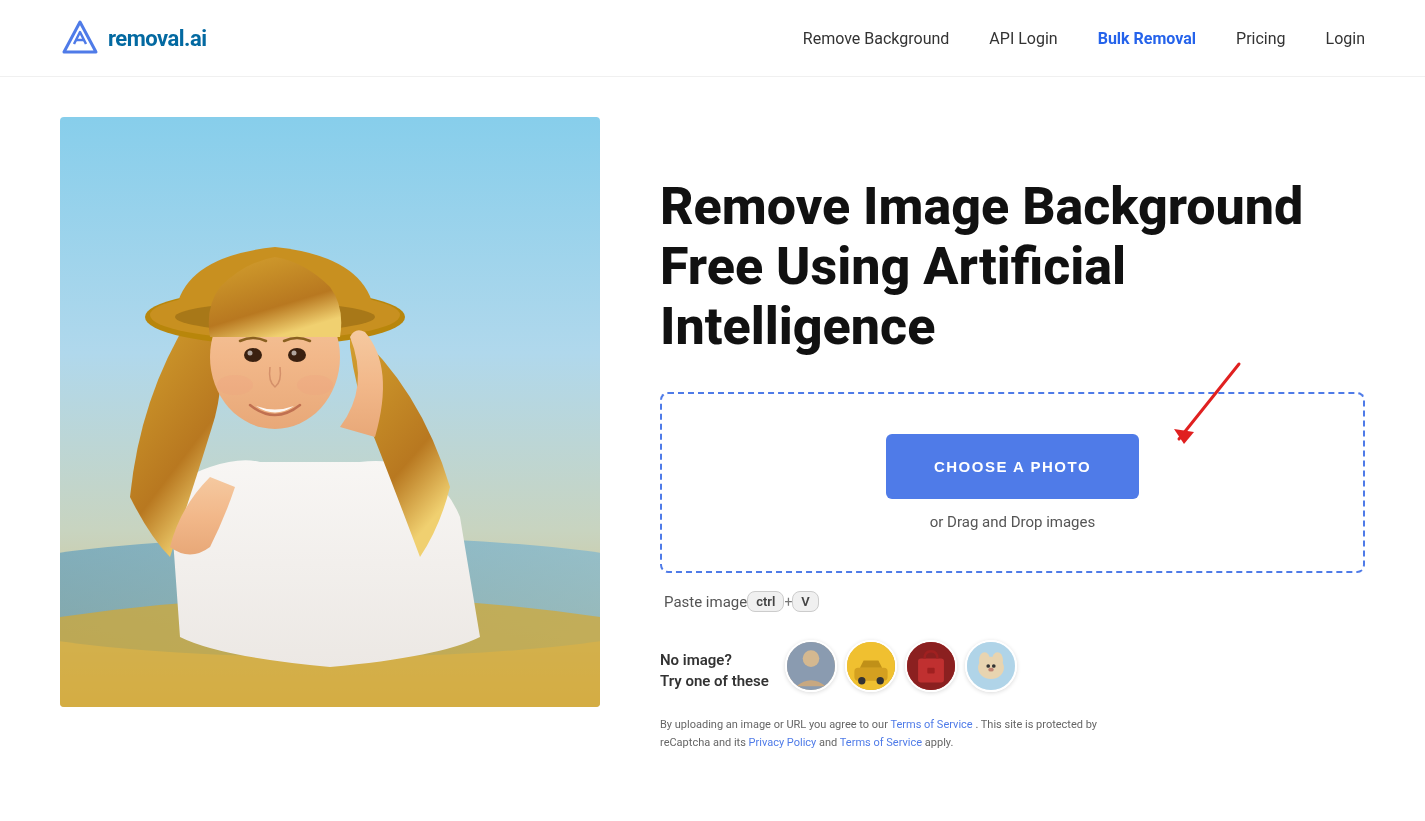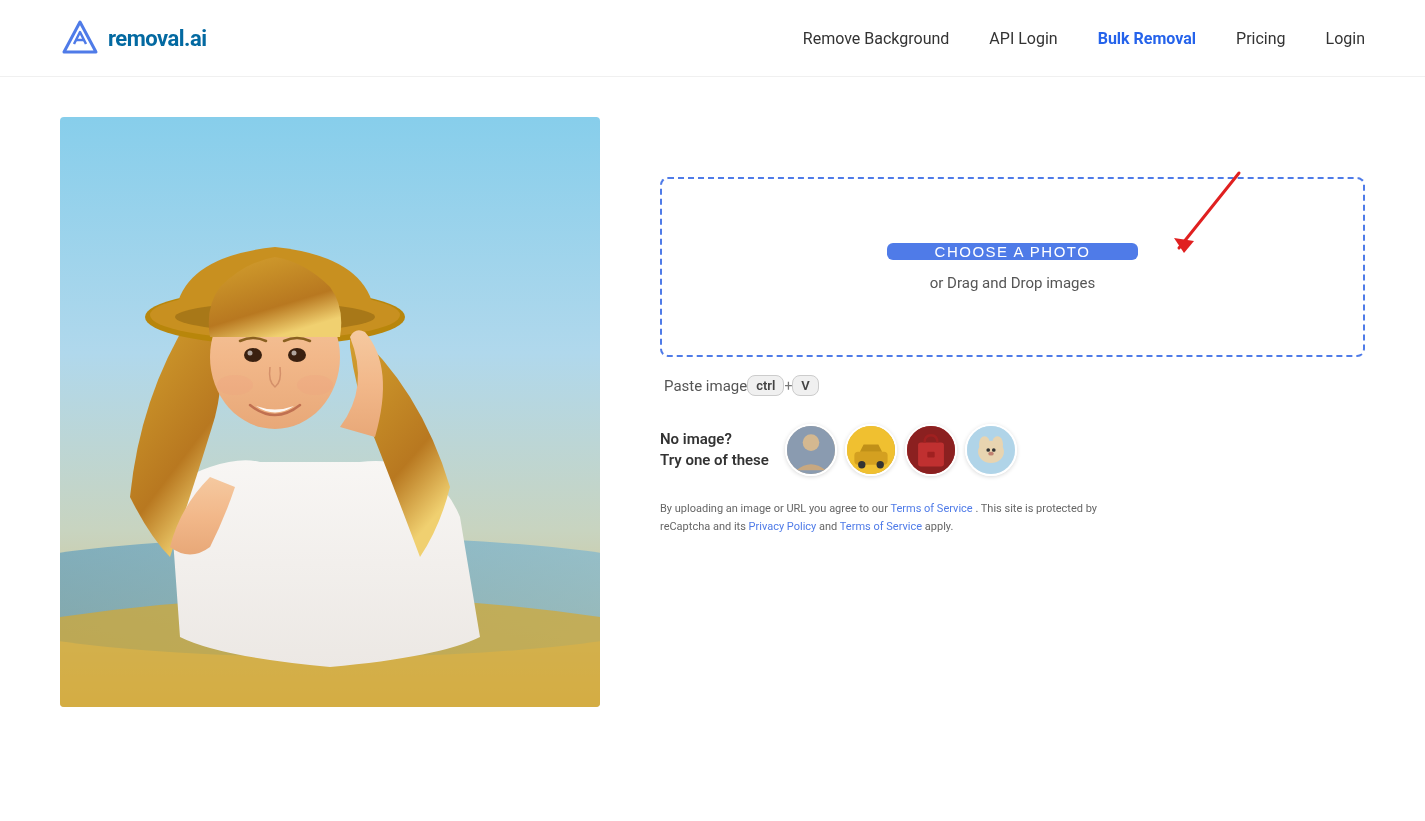--- a/index.html
+++ b/index.html
@@ -107,23 +107,23 @@
       cursor: pointer;
       margin-bottom: 18px;
       min-height: 180px;
       justify-content: center;
     }
     .choose-btn {
       background: #4f7be8;
       color: #fff;
       border: none;
       border-radius: 6px;
-      padding: 0 48px;
+      padding: 24px 48px;
       font-size: 15px;
-      font-weight: 400;
+      font-weight: 700;
       letter-spacing: 1.5px;
       text-transform: uppercase;
       cursor: pointer;
       min-width: 200px;
     }
     .drag-text {
       font-size: 15px;
       color: #555;
     }
 
@@ -152,21 +152,21 @@
       color: #444;
     }
     .plus-sign {
       font-size: 14px;
       color: #777;
     }
 
     
     .sample-row {
       display: flex;
-      align-items: center;
+      align-items: flex-end;
       gap: 16px;
       margin-bottom: 24px;
     }
     .sample-text {
       font-size: 15px;
       color: #333;
       font-weight: 600;
       line-height: 1.4;
     }
     .sample-thumbs {
@@ -298,20 +298,21 @@
       <ellipse cx="255" cy="268" rx="18" ry="10" fill="#f0a080" opacity="0.25"></ellipse>
 
       <path d="M280 310 Q310 270 290 220 Q295 210 305 215 Q335 250 315 320 Z" fill="url(#skinGrad)"></path>
 
       <path d="M150 360 Q120 390 110 430 Q130 445 150 430 Q165 400 175 370 Z" fill="url(#skinGrad)"></path>
     </svg>
   </div>
 
   <div class="content">
 
+    <h1 class="headline">Remove Image Background Free Using Artificial Intelligence</h1>
 
     <div class="upload-area">
 
       <div style="position:relative; width:100%; display:flex; flex-direction:column; align-items:center; gap:14px;">
 
         <svg style="position:absolute; top:-80px; right:80px; width:160px; height:100px; pointer-events:none;" viewBox="0 0 160 100">
           <line x1="140" y1="10" x2="80" y2="85" stroke="#e02020" stroke-width="3" stroke-linecap="round"></line>
           <polygon points="75,75 85,90 95,78" fill="#e02020"></polygon>
         </svg>
 

